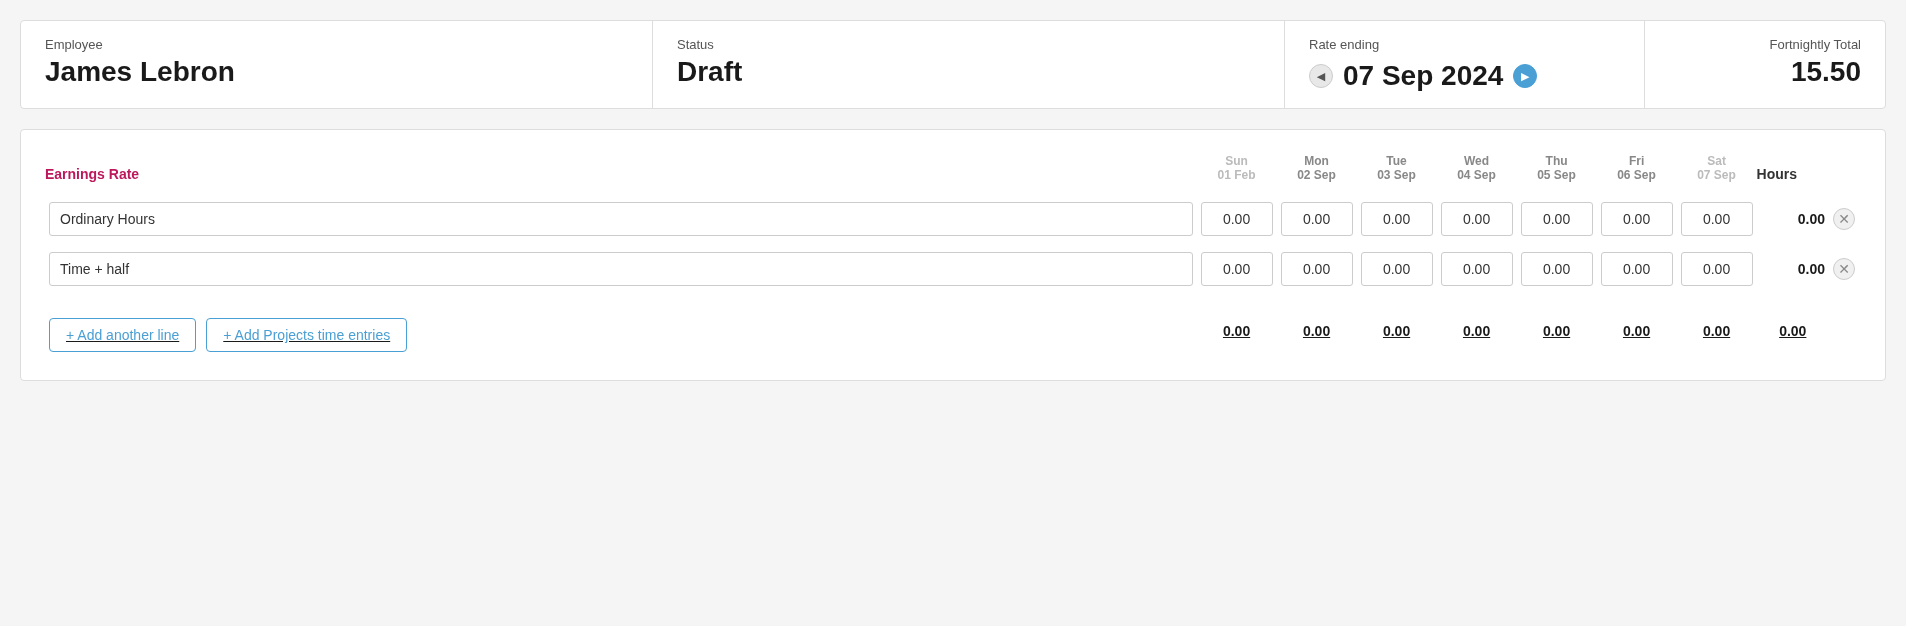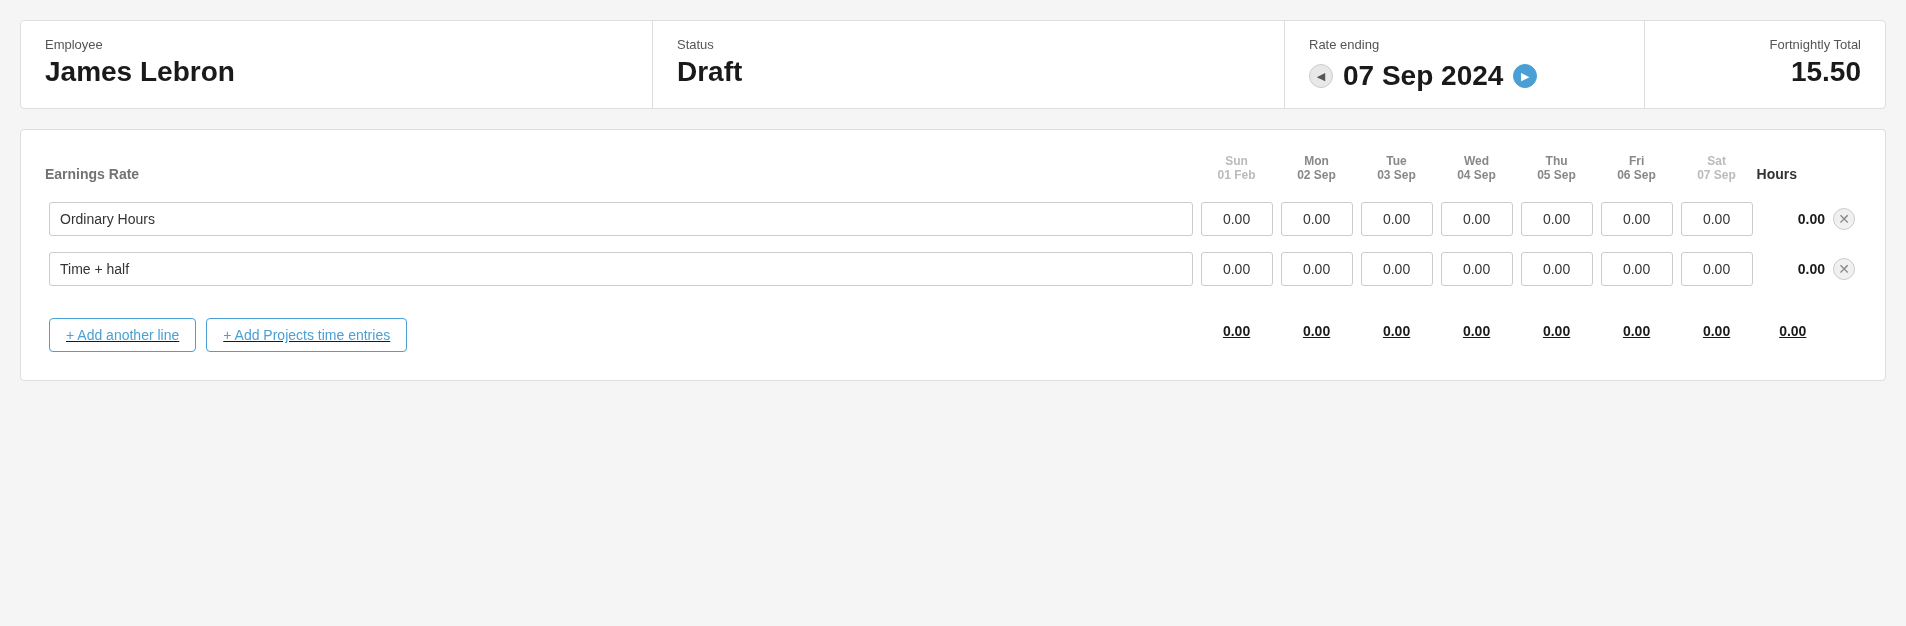--- a/index.html
+++ b/index.html
@@ -101,21 +101,21 @@
       font-size: 12px;
       font-weight: 600;
       color: #888;
       text-align: center;
       padding-bottom: 8px;
       vertical-align: bottom;
     }
 
     .timesheet-table th.earnings-header {
       text-align: left;
-      color: #737373;
+      color: #be185d;
       font-size: 14px;
       font-weight: 700;
     }
 
     .timesheet-table th .day-name {
       display: block;
       font-size: 12px;
     }
 
     .timesheet-table th .day-date {

